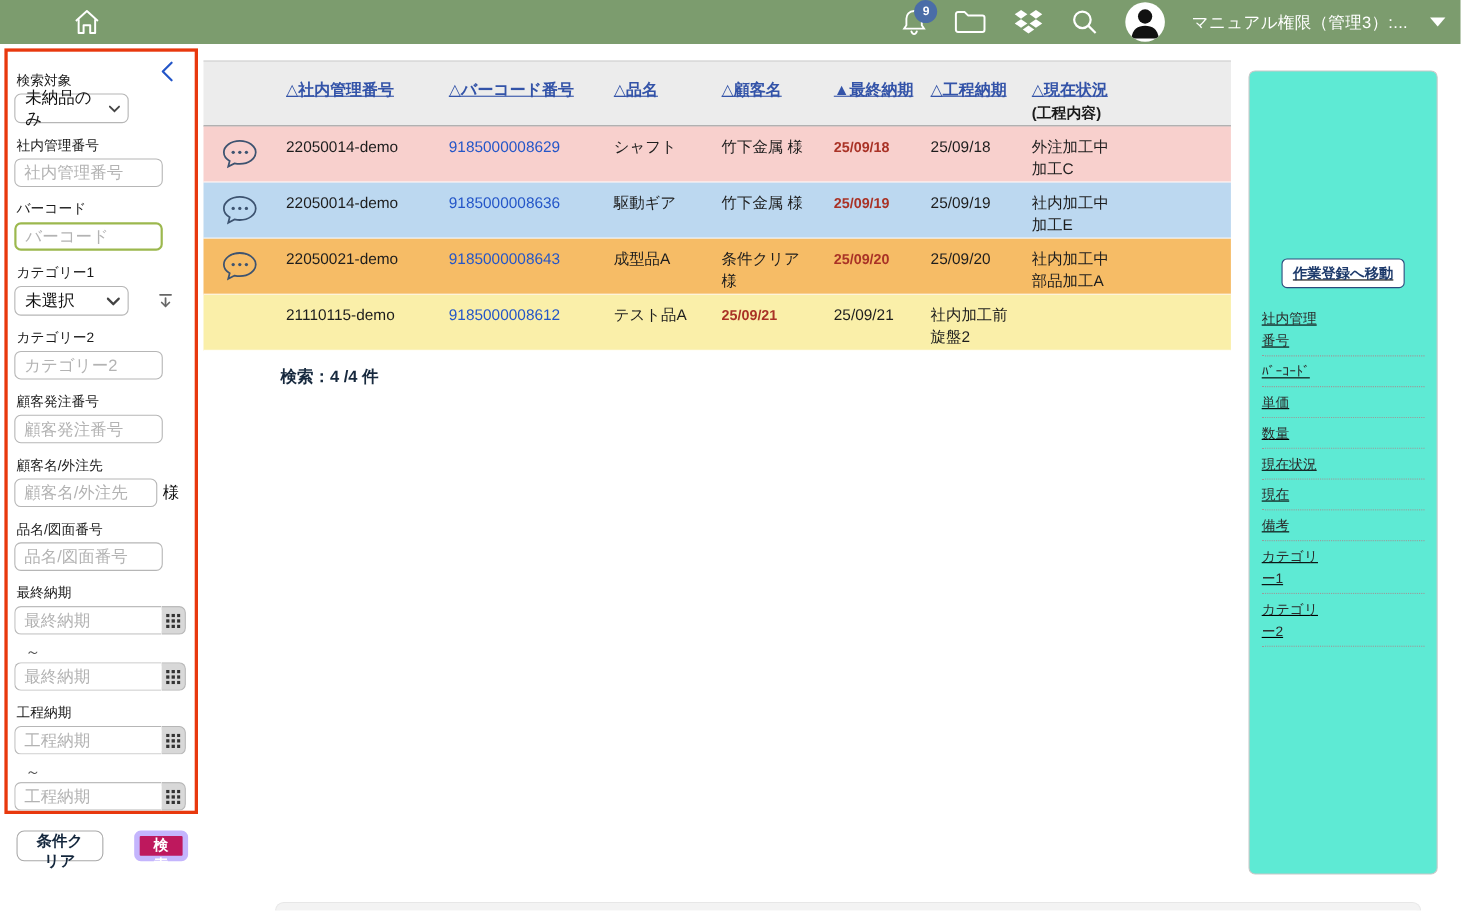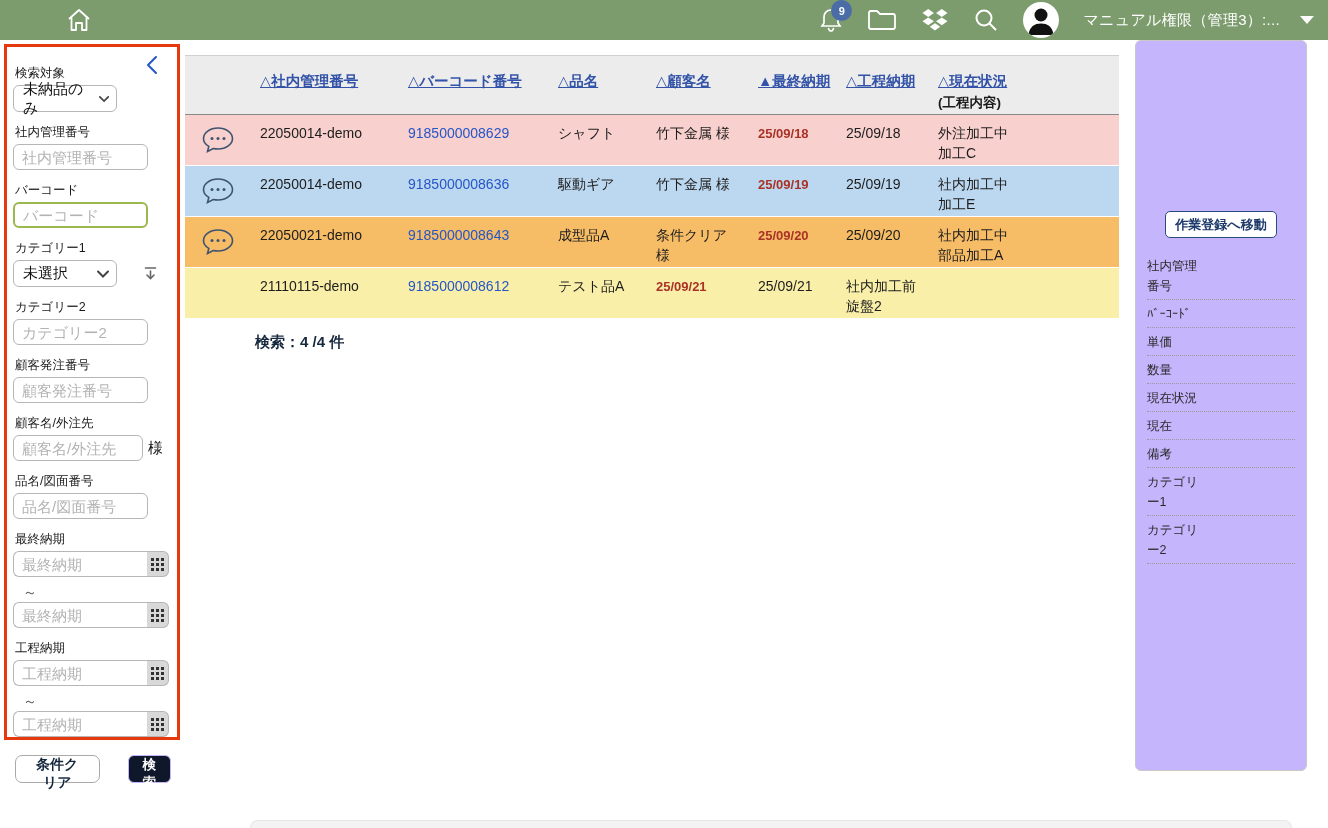--- a/index.html
+++ b/index.html
@@ -28,39 +28,39 @@
   .f-input.barcode { border:2px solid #9cb84e; }
   .f-select { width:104px; height:27px; border:1px solid #b6b6b6; border-radius:6px; display:flex; align-items:center; justify-content:space-between; padding:0 7px 0 9px; font-size:15px; color:#111; cursor:pointer; background:#fff;gap:12px; }
   .row-flex { display:flex; align-items:center; gap:8px; }
   .suffix { font-size:15px; color:#111; }
   .date-group { display:flex; width:156px; }
   .date-group .f-input { width:134px; border-radius:6px 0 0 6px; border-right:none; }
   .cal-btn { width:22px; height:26px; background:#d8d8d8; border:1px solid #b6b6b6; border-left:none; border-radius:0 6px 6px 0; display:flex; align-items:center; justify-content:center; cursor:pointer; }
   .tilde { font-size:14px; color:#555; margin:7px 0 0 10px; height:14px; }
   .filter-buttons { display:flex; align-items:flex-end; gap:28px; margin:18px 0 0 2px; }
   .btn-clear { height:28px; padding:0 13px; background:#fff; border:1px solid #a9a9a9; border-radius:7px; font-size:14px; font-weight:bold; color:#13263c; cursor:pointer; font-family:inherit; }
-  .btn-search { height:28px; padding:0 10px; background:#0f172a; border:1px solid #c4b5fd; border-radius:6px; font-size:13.5px; font-weight:bold; color:#fff; cursor:pointer; font-family:inherit; }
+  .btn-search { height:28px; padding:0 10px; background:#be185d; border:5px solid #c4b5fd; border-radius:6px; font-size:13.5px; font-weight:bold; color:#fff; cursor:pointer; font-family:inherit; }
 
   
   .main-table { position:absolute; left:185px; top:55px; width:934px; }
   .tgrid { display:grid; grid-template-columns:65px 148px 150px 98px 102px 88px 92px 191px; }
   .thead { background:#ececec; border-top:1px solid #d0d0d0; border-bottom:1px solid #8a8a8a; height:60px; }
   .th { padding:16px 4px 0 10px; font-size:14.5px; font-weight:bold; color:#3353a8; cursor:pointer; white-space:nowrap; }
   .th .col-link { text-decoration:underline; }
   .th .sub { display:block; color:#1a1a1a; font-size:13.5px; margin-top:3px; text-decoration:none; }
   .trow { height:51px; border-bottom:1px solid #fff; }
   .trow:last-child { border-bottom:1px solid #8c8c8c; height:51px; }
   .td { padding:8px 4px 0 10px; font-size:14px; color:#1d1d1d; line-height:1.45; }
   .td.icon-cell { display:flex; align-items:center; justify-content:center; padding:0; }
   .td .link { color:#2456c8; cursor:pointer; }
   .td.due-red { color:#a93226; font-weight:bold; font-size:13px; padding-top:10px; }
   .result-line { margin:14px 0 0 70px; font-size:15px; font-weight:bold; color:#17293e; }
 
   
-  .detail-panel { position:absolute; left:1135px; top:40px; width:172px; height:731px; background:#c4b5fd; border:1px solid #c8c8c8; border-radius:6px; padding:0 11px; }
+  .detail-panel { position:absolute; left:1135px; top:64px; width:172px; height:731px; background:#5eead4; border:1px solid #c8c8c8; border-radius:6px; padding:0 11px;text-decoration:underline; }
   .detail-btn-wrap { padding-top:170px; display:flex; justify-content:center; }
   .btn-detail { height:27px; padding:0 9px; background:#fff; border:1px solid #2c4a7c; border-radius:5px; font-size:13px; font-weight:bold; color:#1d3a6b; cursor:pointer; white-space:nowrap; font-family:inherit; }
   .detail-fields { margin-top:14px; }
   .d-field { display:flex; border-bottom:1px dotted #9a9a9a; padding:4px 0 3px 0; min-height:26px; }
   .d-field .d-label { width:60px; font-size:12.5px; color:#2b2b2b; line-height:1.6; }
   .d-field .d-value { flex:1; font-size:12.5px; color:#2b2b2b; }
 
   .footer-shade { position:absolute; left:250px; bottom:0; width:1042px; height:8px; background:#f3f3f3; border:1px solid #e7e7e7; border-bottom:none; border-radius:10px 10px 0 0; }
 </style>
 </head>

